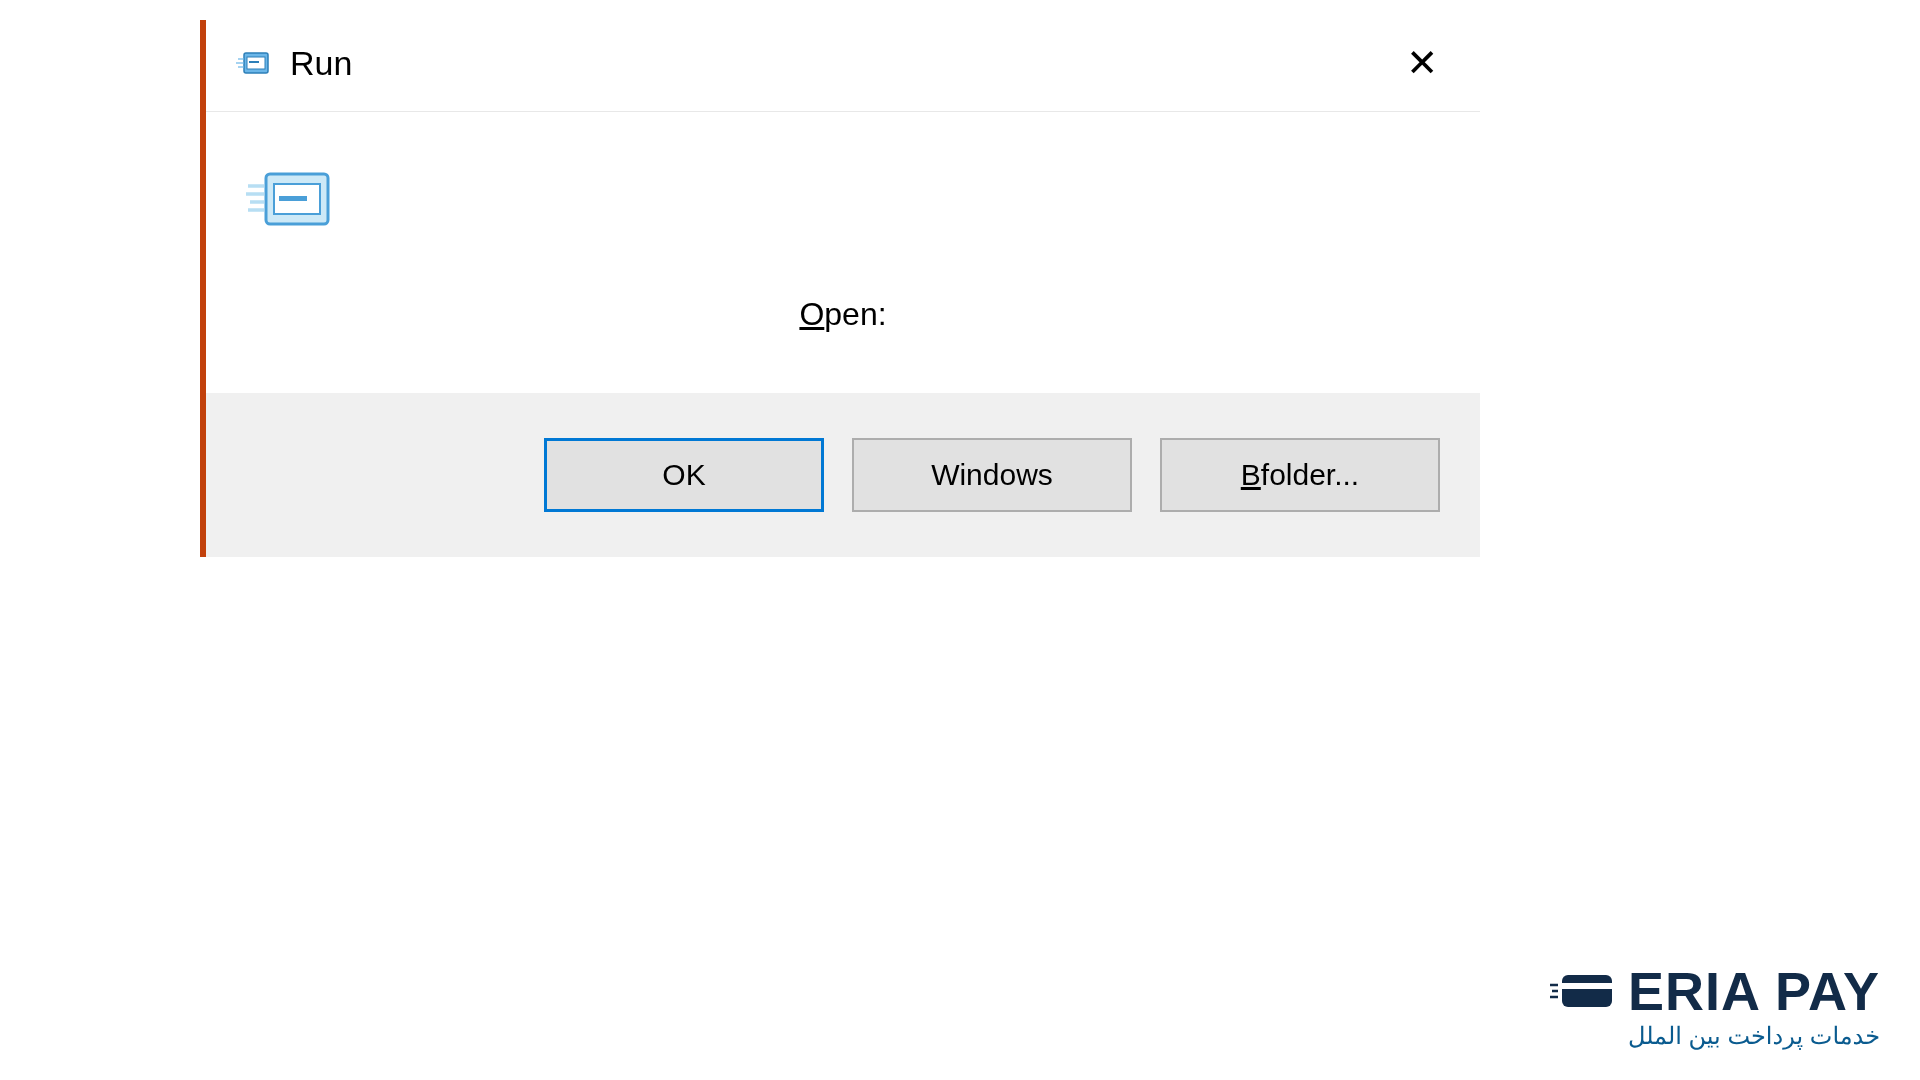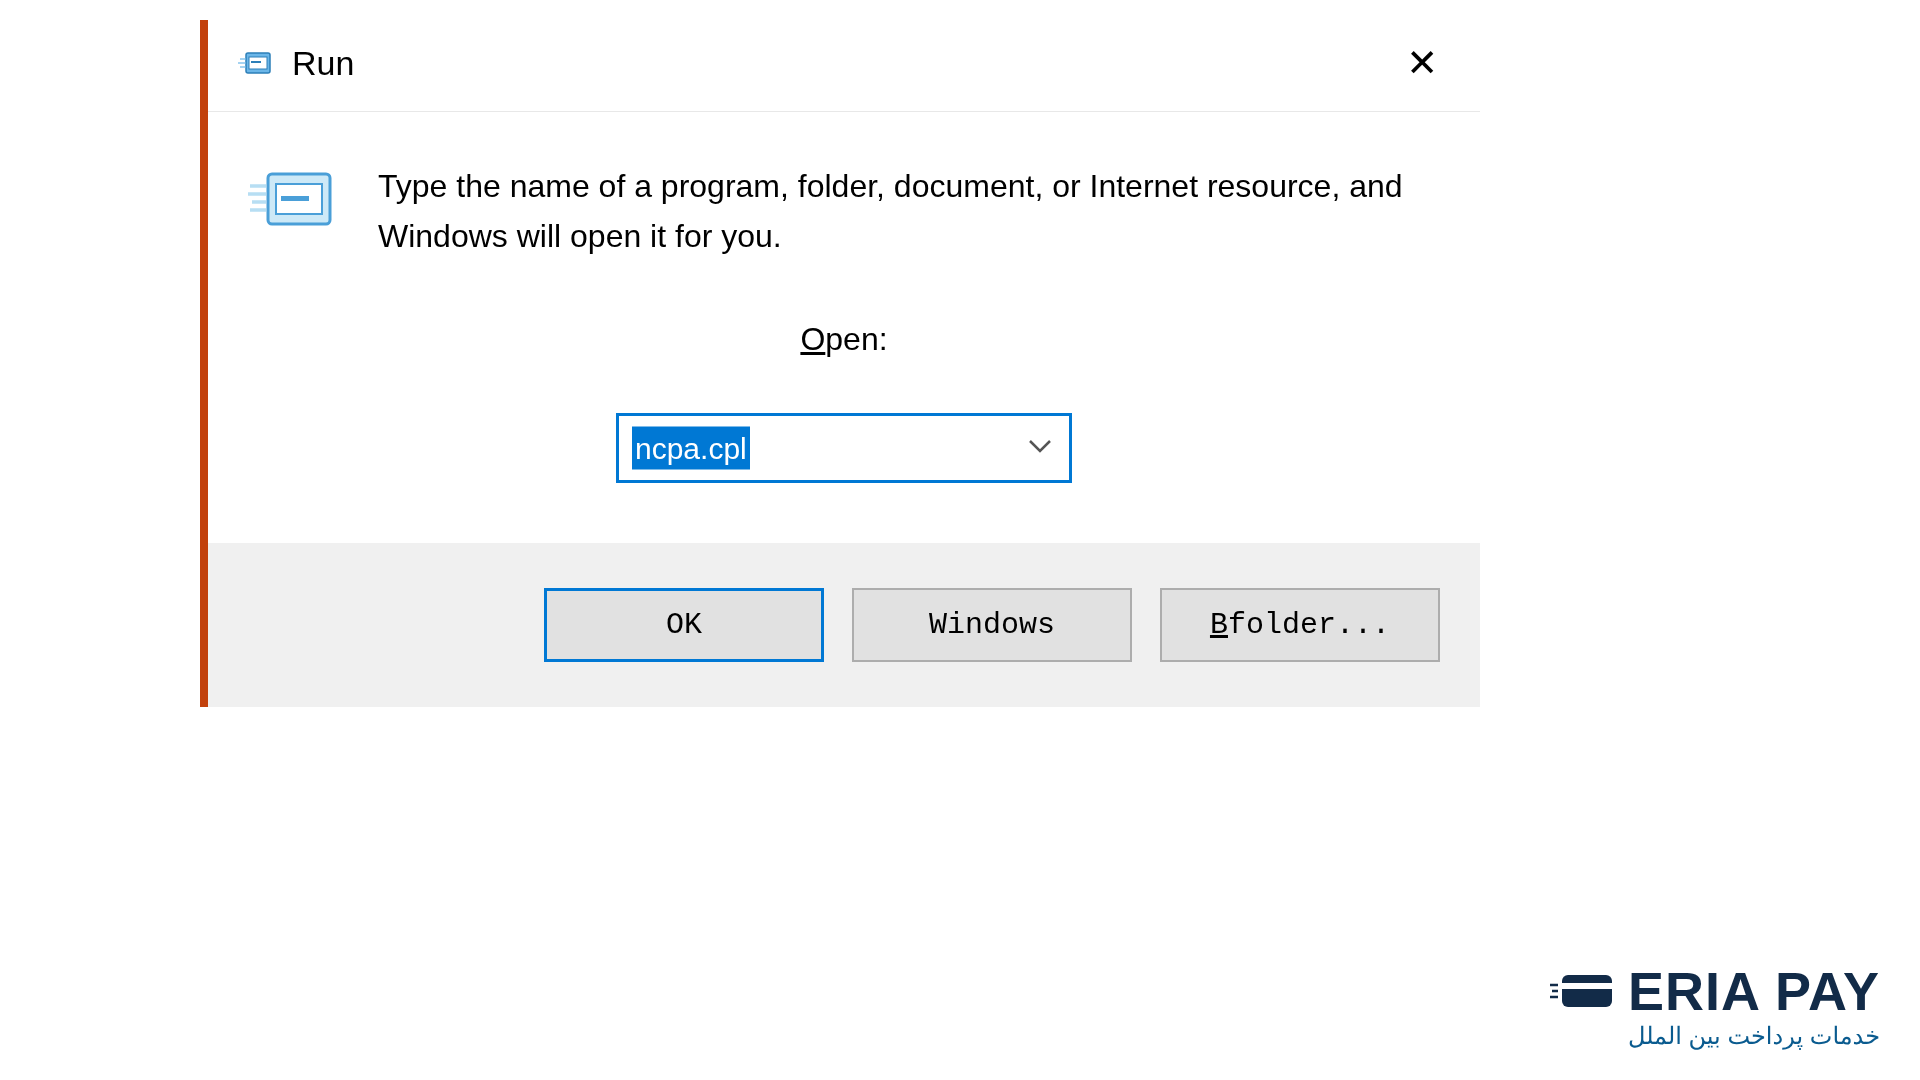--- a/index.html
+++ b/index.html
@@ -13,21 +13,21 @@
       width: 1920px;
       height: 1080px;
       position: relative;
       overflow: hidden;
     }
     .dialog-container {
       position: absolute;
       left: 200px;
       top: 20px;
       width: 1280px;
-      border-left: 8px solid #c2410c;
+      border-left: 6px solid #c2410c;
       background: #ffffff;
     }
     .titlebar {
       display: flex;
       align-items: center;
       justify-content: space-between;
       padding: 20px 30px 25px 30px;
       border-bottom: 1px solid #e8e8e8;
     }
     .titlebar-left {
@@ -134,21 +134,21 @@
       gap: 28px;
     }
     .win-button {
       width: 280px;
       height: 74px;
       background: #e1e1e1;
       border: 2px solid #adadad;
       font-size: 30px;
       color: #000;
       cursor: pointer;
-      font-family: Liberation Mono, monospace;
+      font-family: Liberation Sans, sans-serif;
     }
     .win-button.default {
       border: 3px solid #0078d4;
     }
     .win-button .underline {
       text-decoration: underline;
     }
     .watermark {
       position: absolute;
       right: 40px;
@@ -203,34 +203,24 @@
   <div class="dialog-body">
     <div class="info-row">
       <span class="run-big-icon">
         <svg viewBox="0 0 90 70">
           <path d="M 2 20 L 18 20 M 0 28 L 18 28 M 4 36 L 18 36 M 2 44 L 18 44" stroke="#9fd4f0" stroke-width="3.5" opacity="0.75"></path>
           <rect x="20" y="8" width="62" height="50" rx="4" fill="#cde9f7" stroke="#4a9fd8" stroke-width="3"></rect>
           <rect x="28" y="18" width="46" height="30" fill="#ffffff" stroke="#4a9fd8" stroke-width="2"></rect>
           <rect x="33" y="30" width="28" height="5" fill="#4a9fd8"></rect>
         </svg>
       </span>
-      <div class="description-text">Type the name of a program, folder, document, or Internet resource, and Windows will open it for you.</div>
     </div>
 
     <div class="open-row">
       <span class="open-label"><span class="underline">O</span><span>pen:</span></span>
-      <div class="combo-wrap">
-        <input class="combo-input" type="text" value="ncpa.cpl" style="">
-        <span class="combo-selection">ncpa.cpl</span>
-        <span class="combo-chevron">
-          <svg width="24" height="14" viewBox="0 0 24 14">
-            <path d="M 2 2 L 12 12 L 22 2" stroke="#555" stroke-width="2.5" fill="none"></path>
-          </svg>
-        </span>
-      </div>
     </div>
   </div>
 
   <div class="button-bar">
     <button class="win-button default">OK</button>
     <button class="win-button">Windows</button>
     <button class="win-button"><span class="underline">B</span><span>folder...</span></button>
   </div>
 
 </div>

